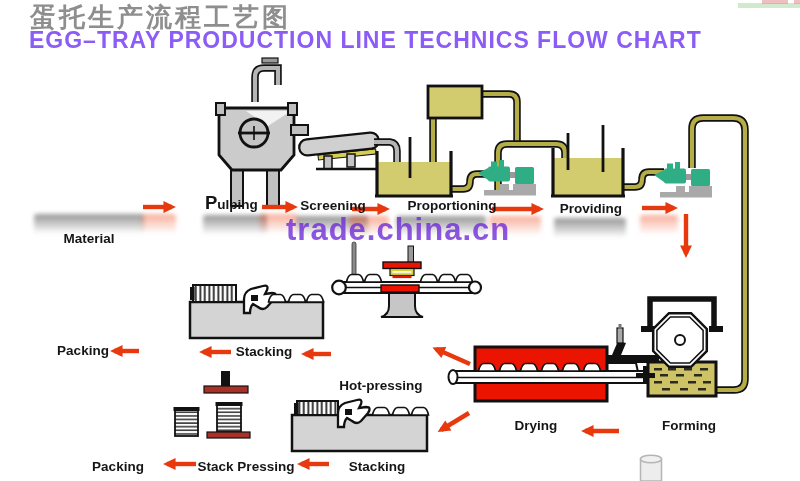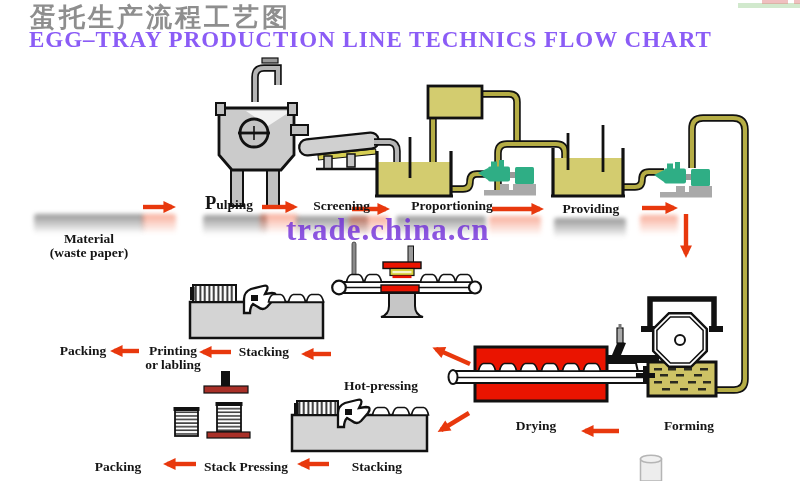--- a/index.html
+++ b/index.html
@@ -1,19 +1,19 @@
 <!DOCTYPE html>
 <html><head>
 <meta charset="utf-8">
 <style>
   html,body { margin:0; padding:0; background:#fff; }
   * { box-sizing:border-box; }
   #stage {
     position:relative; width:800px; height:481px; background:#ffffff;
-    overflow:hidden; font-family:Liberation Serif, serif;padding-left:28px;
+    overflow:hidden; font-family:Liberation Sans, sans-serif;padding-left:28px;
   }
   .title-zh { position:absolute; left:30px; top:0px; font-size:26px; font-weight:bold;
               color:#8e8e8e; letter-spacing:3px; white-space:nowrap; z-index:4; }
   .title-en { position:absolute; left:29px; top:27px; font-size:23px; font-weight:bold;
               color:#8b5cf6; letter-spacing:1px; white-space:nowrap; z-index:4; }
   .lbl { position:absolute; font-weight:bold; font-size:13.5px; line-height:1.02;
          color:#151515; text-align:center; white-space:nowrap; z-index:4; }
   .lbl .sub { display:block; }
   .big-p { font-size:18.5px; }
   .watermark { position:absolute; left:286px; top:212px; font-size:31px; font-weight:bold;
@@ -267,34 +267,29 @@
       <line class="arrow" marker-end="url(#ah)" x1="331" y1="354" x2="305" y2="354"></line>
       <line class="arrow" marker-end="url(#ah)" x1="231" y1="352" x2="203" y2="352"></line>
       <line class="arrow" marker-end="url(#ah)" x1="139" y1="351" x2="114" y2="351"></line>
       <line class="arrow" marker-end="url(#ah)" x1="329" y1="464" x2="301" y2="464"></line>
       <line class="arrow" marker-end="url(#ah)" x1="196" y1="464" x2="167" y2="464"></line>
     </g>
   </svg>
 
   <div class="lbl" style="left:30px; top:188px; width:118px;margin-top:44px;">
     <span class="sub">Material</span>
-    <span class="sub">(waste paper)</span>
   </div>
   <div class="lbl" style="left:205px; top:194px;">
     <span class="big-p">P</span><span>ulping</span>
   </div>
-  <div class="lbl" style="left:296px; top:199px; width:74px;text-align:right;">Screening</div>
+  <div class="lbl" style="left:296px; top:199px; width:74px;">Screening</div>
   <div class="lbl" style="left:398px; top:199px; width:108px;">Proportioning</div>
   <div class="lbl" style="left:556px; top:202px; width:70px;">Providing</div>
 
   <div class="lbl" style="left:52px; top:344px; width:62px;">Packing</div>
-  <div class="lbl" style="left:138px; top:344px; width:70px;">
-    <span class="sub">Printing</span>
-    <span class="sub">or labling</span>
-  </div>
   <div class="lbl" style="left:232px; top:345px; width:64px;">Stacking</div>
   <div class="lbl" style="left:334px; top:345px; width:94px;margin-top:34px;">Hot-pressing</div>
 
   <div class="lbl" style="left:505px; top:419px; width:62px;">Drying</div>
   <div class="lbl" style="left:650px; top:419px; width:78px;">Forming</div>
 
   <div class="lbl" style="left:86px; top:460px; width:64px;">Packing</div>
   <div class="lbl" style="left:192px; top:460px; width:108px;">Stack Pressing</div>
   <div class="lbl" style="left:342px; top:460px; width:70px;">Stacking</div>
 

